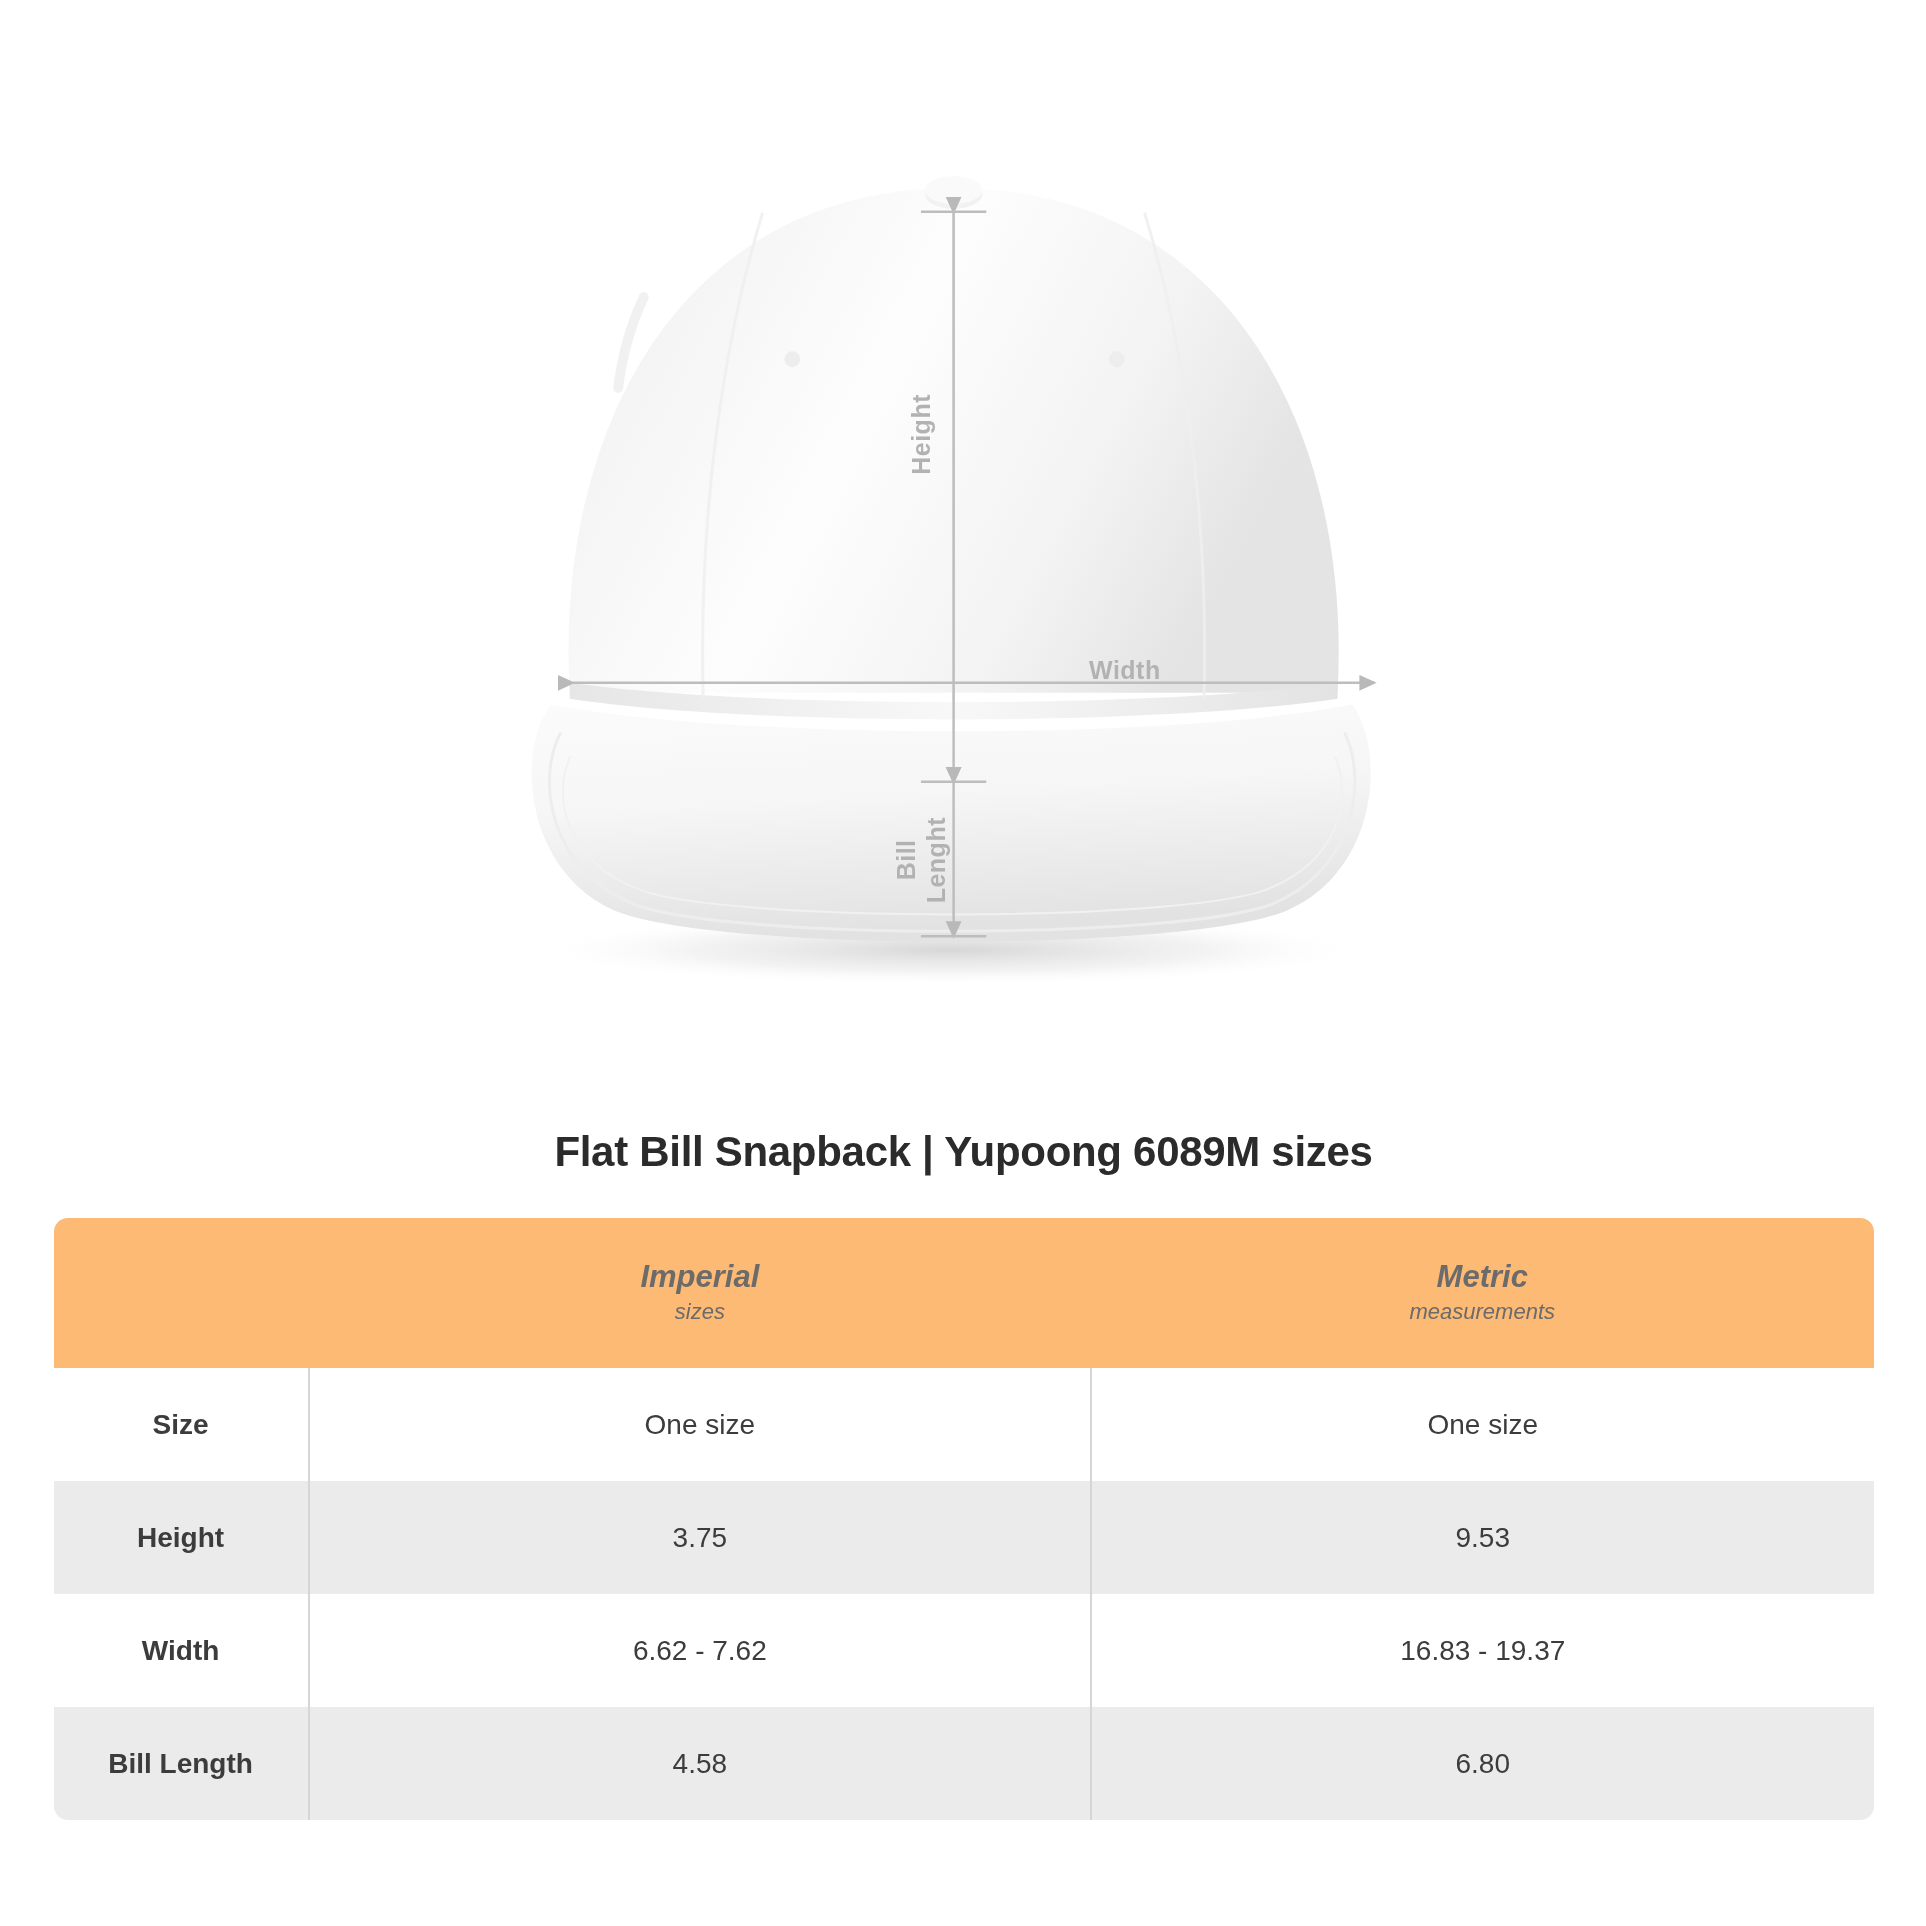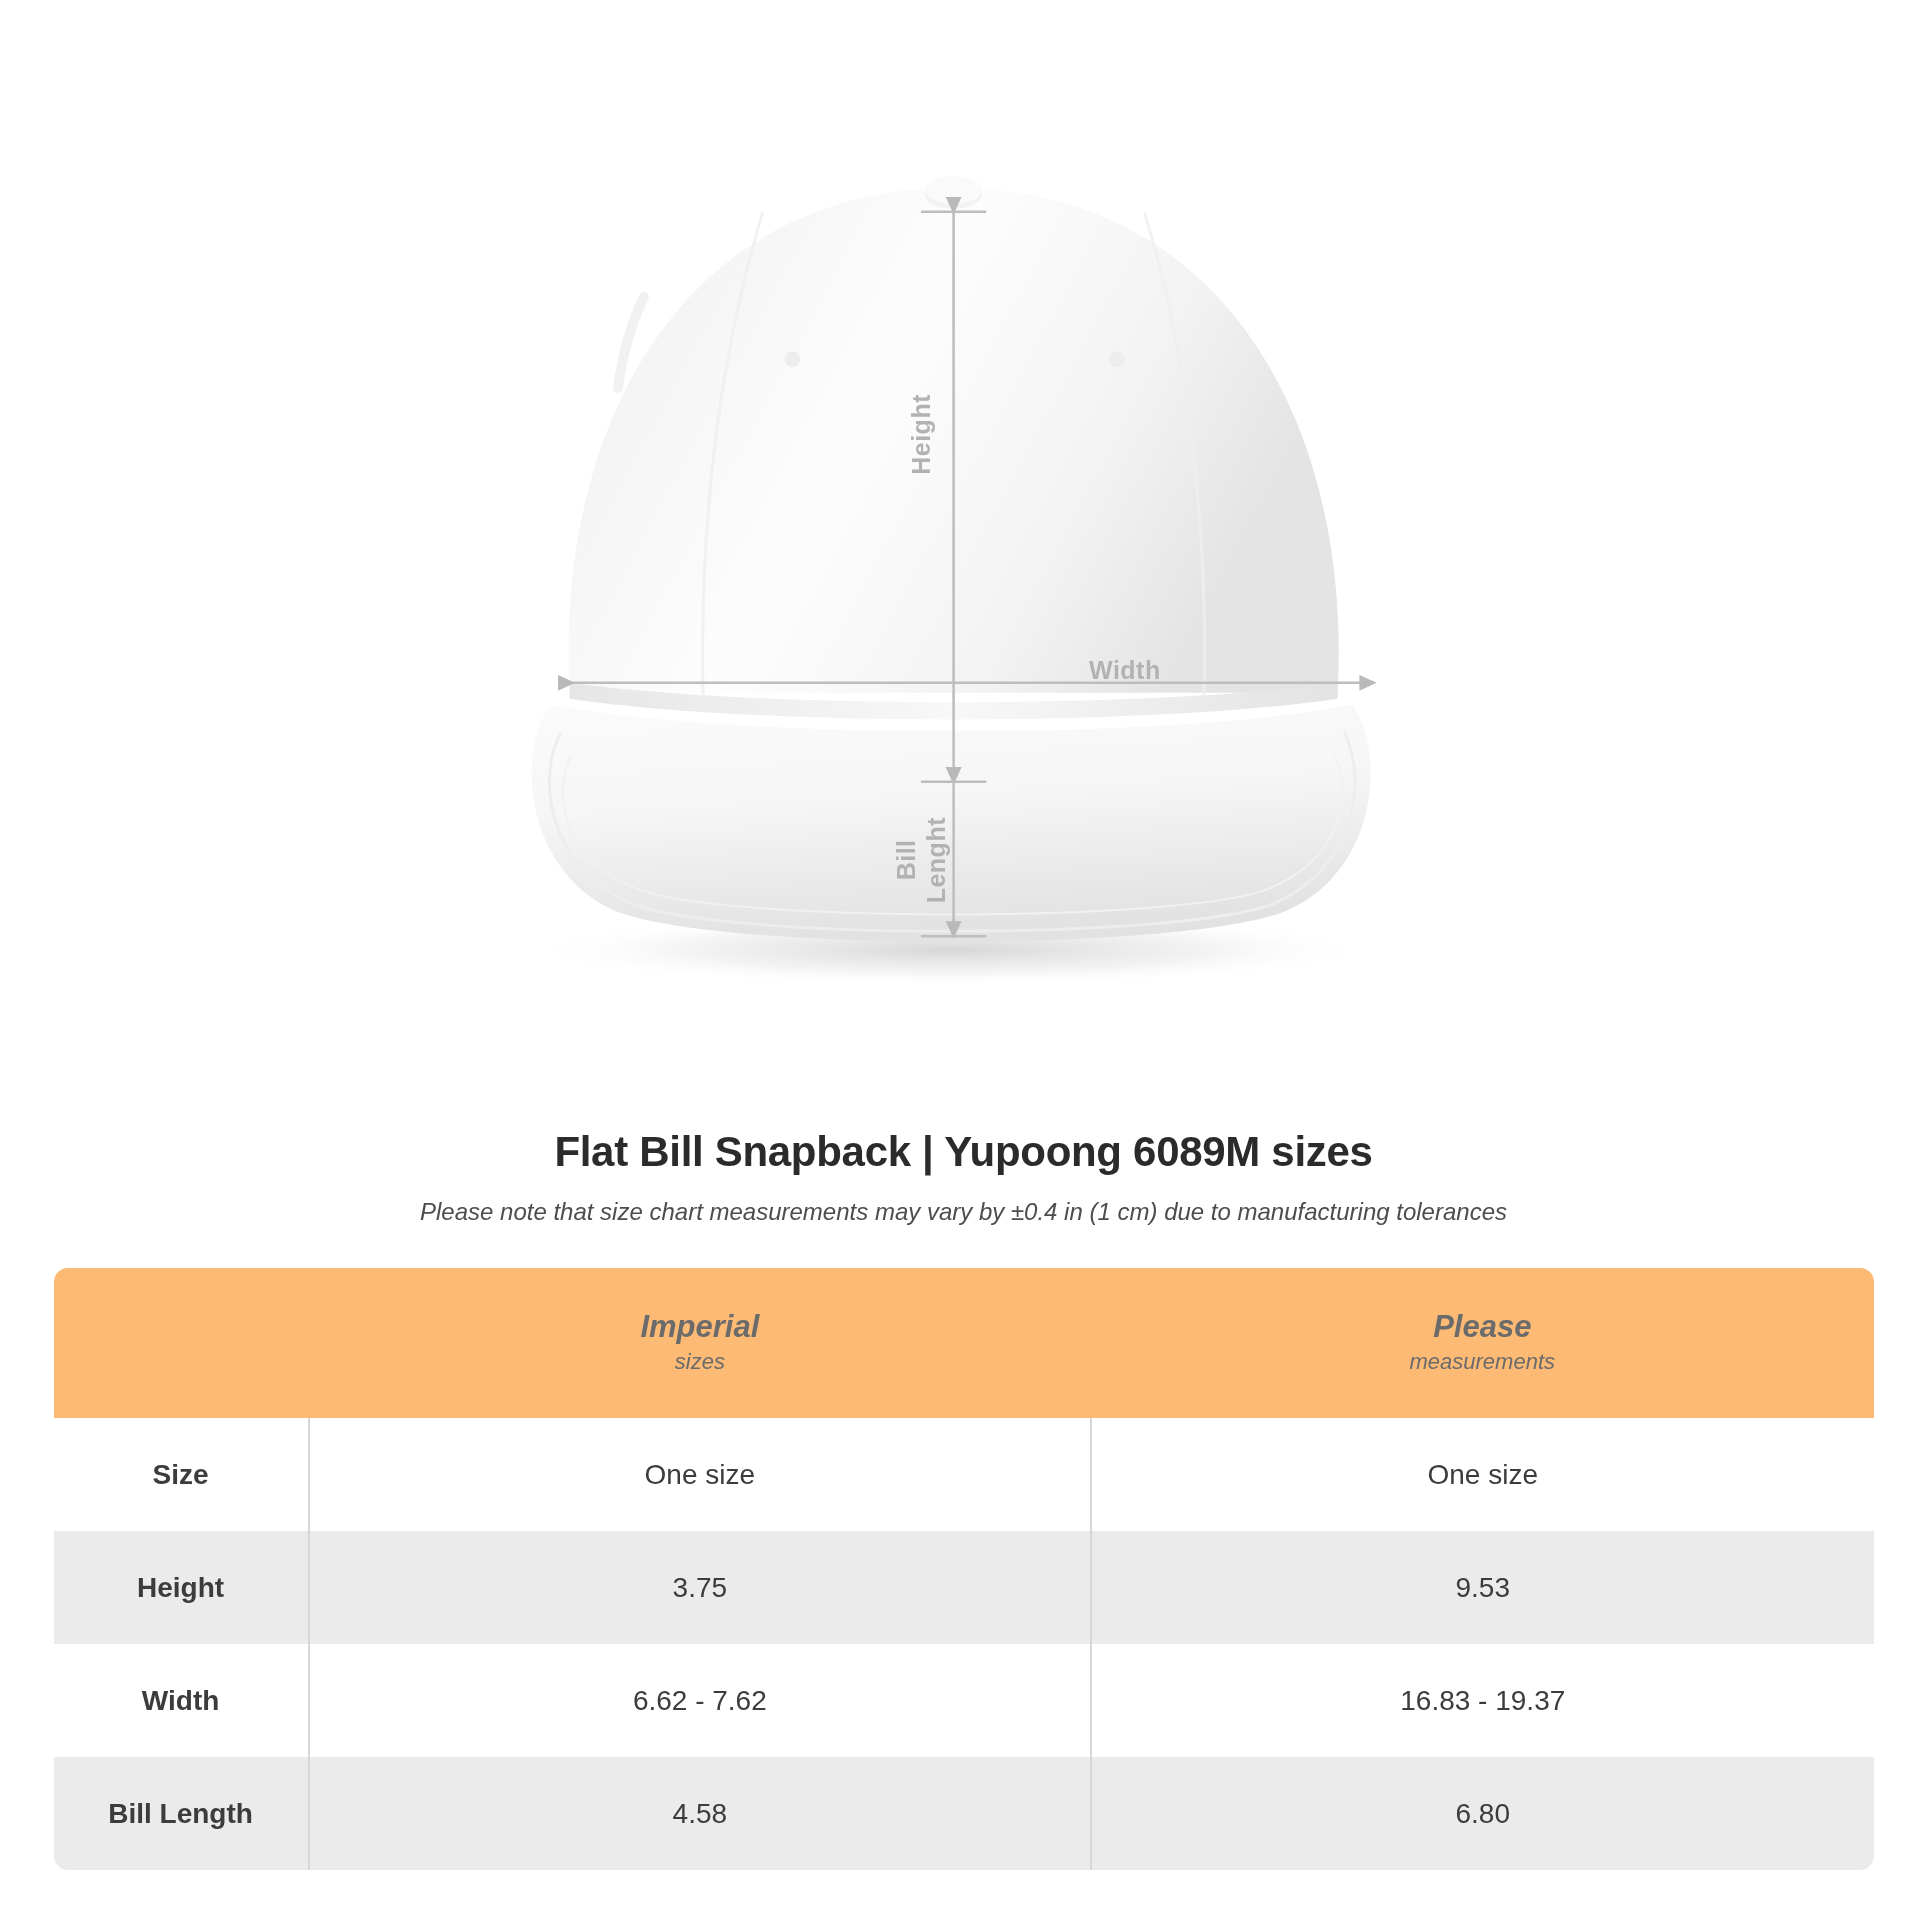--- a/index.html
+++ b/index.html
@@ -229,39 +229,38 @@
       </svg>
 
       <div class="dim-label dim-height">Height</div>
       <div class="dim-label dim-width">Width</div>
       <div class="dim-label dim-bill"><span>Bill</span><br><span>Lenght</span></div>
     </div>
   </div>
 
   <div class="title-block">
     <h1 class="chart-title">Flat Bill Snapback | Yupoong 6089M sizes</h1>
-    <p class="chart-note">Please note that size chart measurements may vary by ±0.4 in (1 cm) due to manufacturing tolerances</p>
   </div>
 
   <div class="table-wrap">
     <table class="size-table">
       <colgroup>
         <col class="col-label">
         <col class="col-imp">
         <col class="col-met">
       </colgroup>
       <tbody>
         <tr class="hdr-row">
           <td class="corner"></td>
           <td>
             <span class="unit-main">Imperial</span>
             <span class="unit-sub">sizes</span>
           </td>
           <td class="last">
-            <span class="unit-main">Please</span>
+            <span class="unit-main">Metric</span>
             <span class="unit-sub">measurements</span>
           </td>
         </tr>
 
         <tr class="row">
           <td class="label first">Size</td>
           <td class="cell-mid">One size</td>
           <td class="endcell">One size</td>
         </tr>
 

